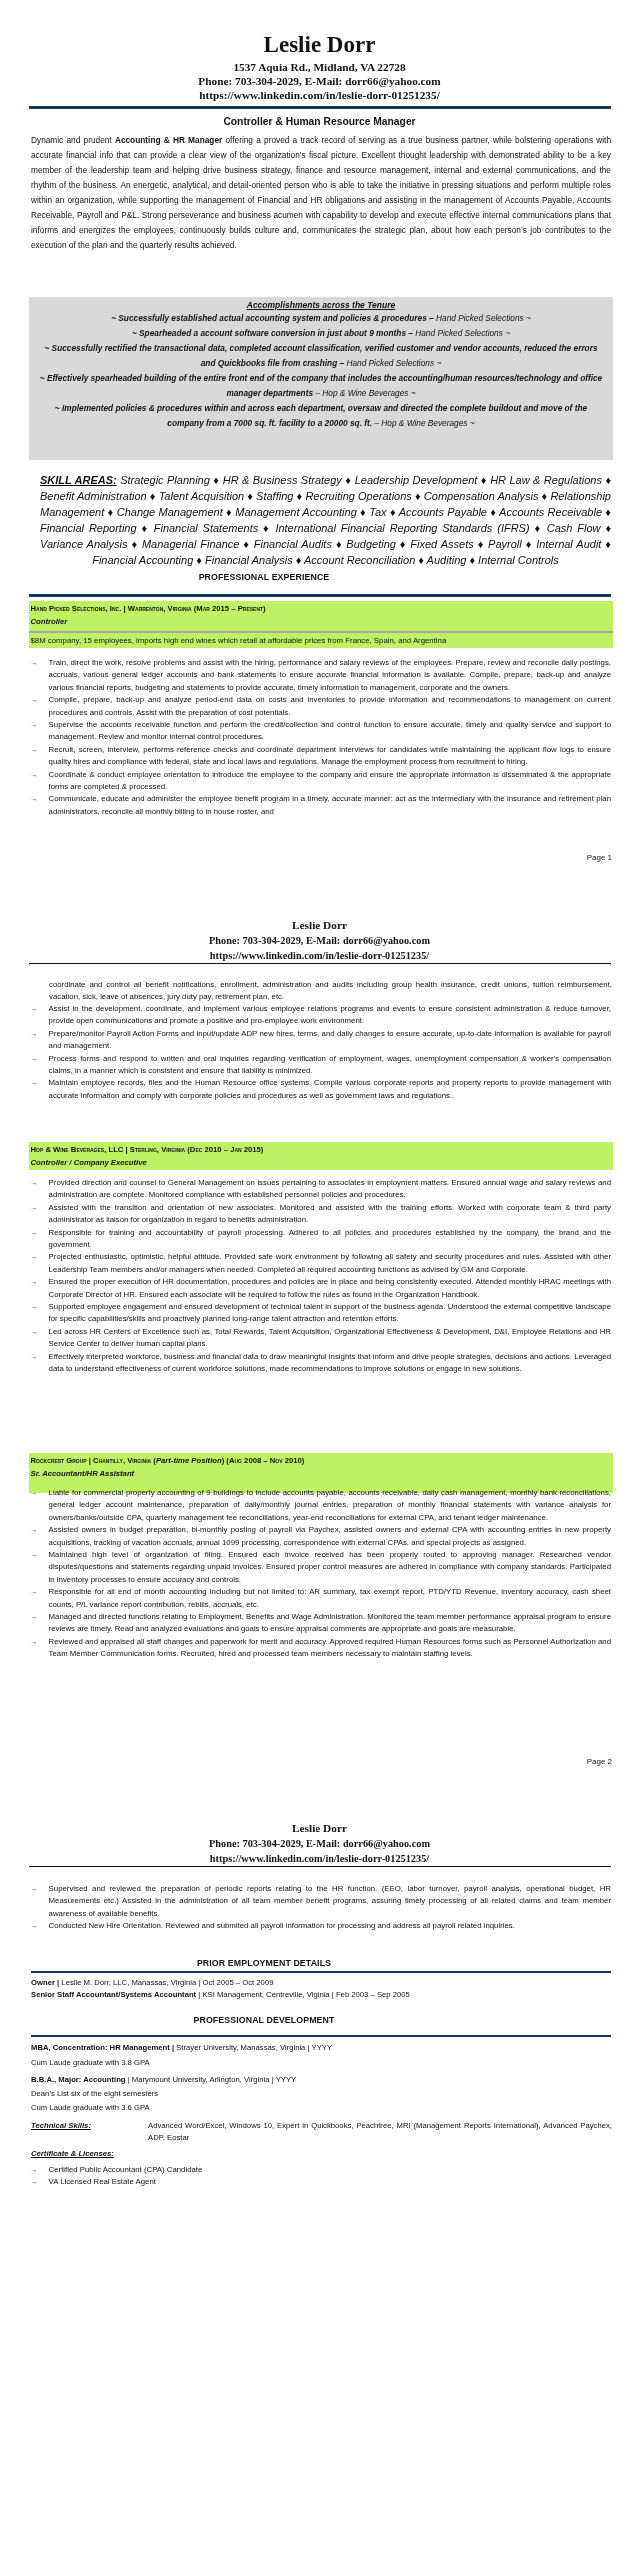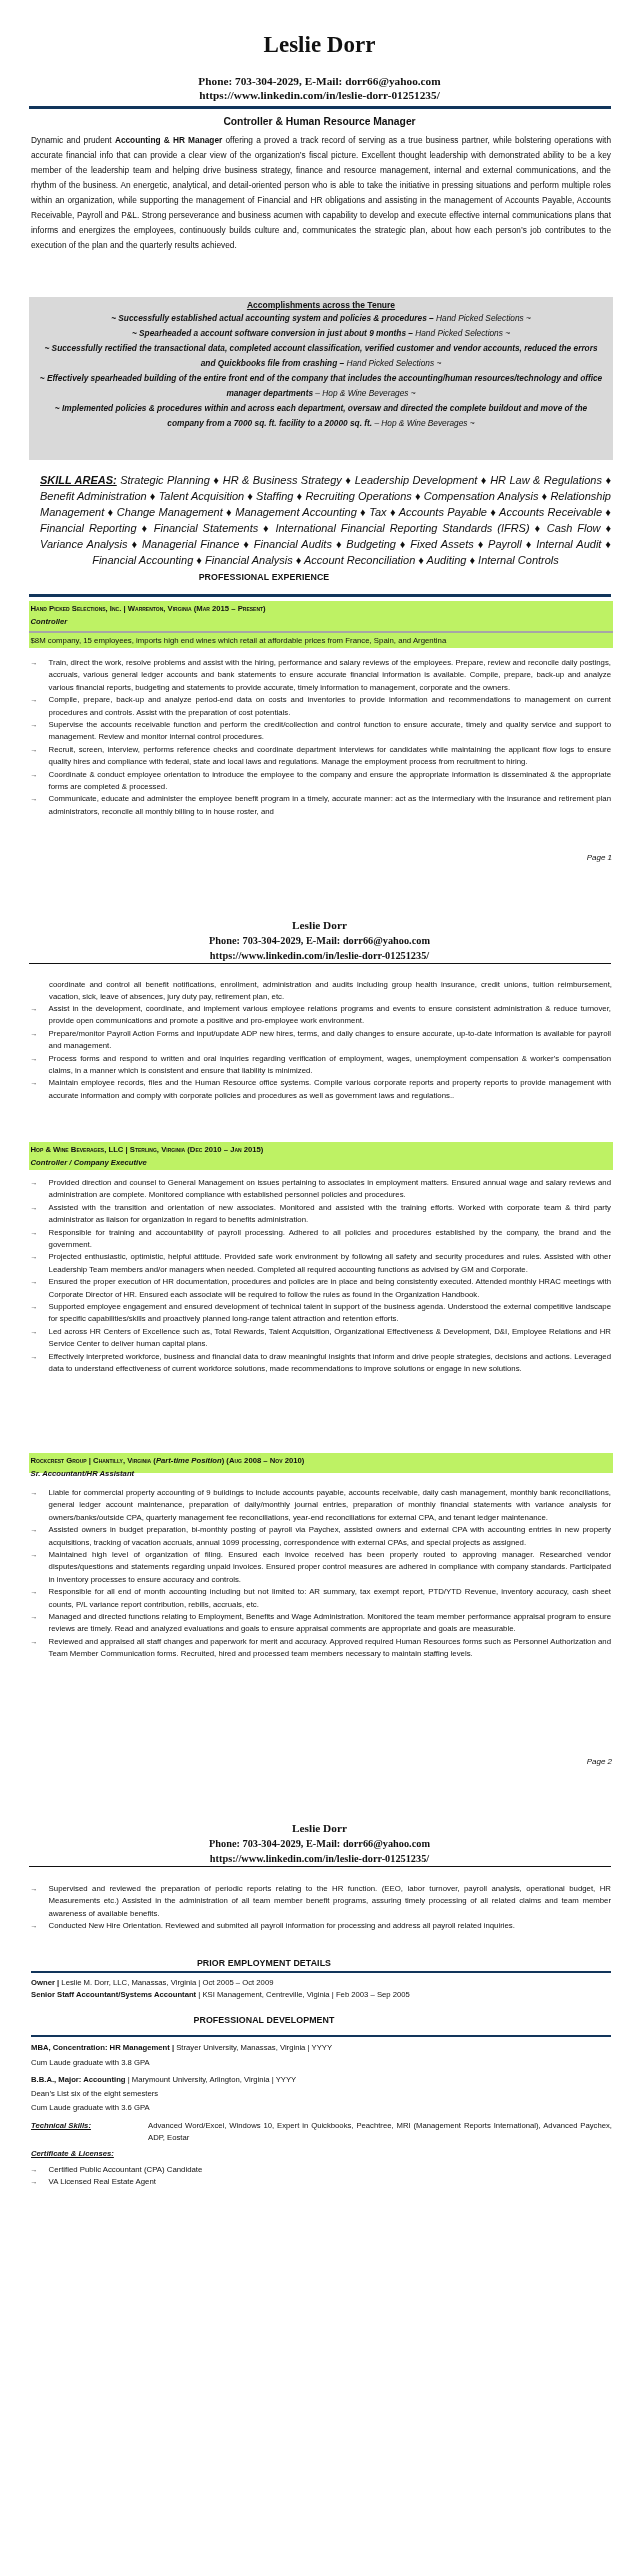--- a/index.html
+++ b/index.html
@@ -15,55 +15,56 @@
   .rule-black { position: absolute; left: 29px; width: 582px; height: 1px; background: #111; }
   .name2 { font-size: 11.3px; line-height: 13.4px; }
   .sub2 { font-size: 10.3px; line-height: 13.4px; }
 
   .title { position: absolute; left: 0; width: 639px; text-align: center; font-weight: bold; font-size: 10.3px; }
   .section-title { position: absolute; left: 0; width: 528px; text-align: center; font-weight: bold; font-size: 8.8px; letter-spacing: 0.1px; }
   .para { position: absolute; left: 31px; width: 580px; font-size: 8.3px; line-height: 15px; text-align: justify; }
   .para b { font-weight: bold; }
 
   .acc-box { position: absolute; left: 29px; width: 584px; background: #d9d9d9; top: 297px; height: 163px; }
-  .acc-title { text-align: center; font-weight: bold; text-decoration: underline; font-size: 8.5px; line-height: 11.3px; padding-top: 3.1px; }
+  .acc-title { text-align: center; font-weight: bold; font-style: italic; text-decoration: underline; font-size: 8.5px; line-height: 11.3px; padding-top: 3.1px; }
   .acc-list { margin: 0; padding: 0 8.2px; list-style: none; }
   .acc-item { text-align: center; font-size: 8.3px; line-height: 15px; }
   .acc-item .lead { font-weight: bold; font-style: italic; margin-top: 24px; }
   .acc-item .co { font-style: italic; }
 
   .skills { position: absolute; left: 40px; width: 571px; top: 472px; font-size: 11px; line-height: 16px; text-align: justify; text-align-last: center; font-style: italic; }
   .skills .lbl { font-weight: bold; text-decoration: underline; font-style: italic; }
 
   .job-box { position: absolute; left: 29px; width: 584px; background: #bef264; }
   .job-line1 { padding: 2.1px 1.5px 0 1.5px; font-size: 7.7px; line-height: 12.4px; font-weight: bold; font-variant: small-caps; }
   .job-line1 .it { font-style: italic; font-variant: normal; }
   .job-line2 { padding: 0 1.5px; font-size: 7.7px; line-height: 11.3px; font-weight: bold; font-style: italic; }
   .job-sep { height: 2.1px; background: #a6a6a6; margin-top: 4.1px; }
   .job-tag { padding: 2.1px 1.5px 2.1px 1.5px; font-size: 7.8px; line-height: 11.3px; }
 
   .bullets { position: absolute; left: 29px; width: 582px; margin: 0; padding: 0; list-style: none; }
   .bullets li { position: relative; padding-left: 19.6px; font-size: 7.8px; line-height: 12.4px; text-align: justify; }
   .bullets li .arr { position: absolute; left: 1px; top: 0; font-size: 7.2px; }
   .contline { position: absolute; left: 49px; width: 563px; font-size: 7.8px; line-height: 12.4px; text-align: justify; }
 
-  .pageno { position: absolute; right: 27px; font-style: italic; font-size: 8px; }
+  .pageno { position: absolute; right: 27px; font-size: 8px; }
 
   .prior-line { position: absolute; left: 31px; font-size: 7.7px; line-height: 12.4px; }
   .prior-line b { font-weight: bold; }
   .edu-line { position: absolute; left: 31px; font-size: 7.7px; line-height: 12.4px; }
   .tech-lbl { position: absolute; left: 31px; font-size: 7.7px; font-weight: bold; font-style: italic; text-decoration: underline; line-height: 12.4px; }
   .tech-val { position: absolute; left: 148px; width: 464px; font-size: 7.7px; line-height: 12.4px; text-align: justify; }
   .cert-lbl { position: absolute; left: 31px; font-size: 7.7px; font-weight: bold; font-style: italic; text-decoration: underline; line-height: 12.4px; }
 </style>
 </head>
 <body>
 
 <div class="page">
   <div class="hdr name1">Leslie Dorr</div>
+  <div class="hdr addr1">1537 Aquia Rd., Midland, VA 22728</div>
   <div class="hdr phone1">Phone: 703-304-2029, E-Mail: dorr66@yahoo.com</div>
   <div class="hdr link1">https://www.linkedin.com/in/leslie-dorr-01251235/</div>
   <div class="rule-blue" style="top:106px"></div>
 
   <div class="title" style="top:116px">Controller &amp; Human Resource Manager</div>
 
   <div class="para" style="top:133px"><span>Dynamic and prudent </span><b>Accounting &amp; HR Manager</b><span> offering a proved a track record of serving as a true business partner, while bolstering operations with accurate financial info that can provide a clear view of the organization’s fiscal picture. Excellent thought leadership with demonstrated ability to be a key member of the leadership team and helping drive business strategy, finance and resource management, internal and external communications, and the rhythm of the business. An energetic, analytical, and detail-oriented person who is able to take the initiative in pressing situations and perform multiple roles within an organization, while supporting the management of Financial and HR obligations and assisting in the management of Accounts Payable, Accounts Receivable, Payroll and P&amp;L. Strong perseverance and business acumen with capability to develop and execute effective internal communications plans that informs and energizes the employees, continuously builds culture and, communicates the strategic plan, about how each person’s job contributes to the execution of the plan and the quarterly results achieved.</span></div>
 
   <div class="acc-box">
     <div class="acc-title">Accomplishments across the Tenure</div>
@@ -122,21 +123,21 @@
       <li><span class="arr">→</span><span>Provided direction and counsel to General Management on issues pertaining to associates in employment matters. Ensured annual wage and salary reviews and administration are complete. Monitored compliance with established personnel policies and procedures.</span></li>
       <li><span class="arr">→</span><span>Assisted with the transition and orientation of new associates. Monitored and assisted with the training efforts. Worked with corporate team &amp; third party administrator as liaison for organization in regard to benefits administration.</span></li>
       <li><span class="arr">→</span><span>Responsible for training and accountability of payroll processing. Adhered to all policies and procedures established by the company, the brand and the government.</span></li>
       <li><span class="arr">→</span><span>Projected enthusiastic, optimistic, helpful attitude. Provided safe work environment by following all safety and security procedures and rules. Assisted with other Leadership Team members and/or managers when needed. Completed all required accounting functions as advised by GM and Corporate.</span></li>
       <li><span class="arr">→</span><span>Ensured the proper execution of HR documentation, procedures and policies are in place and being consistently executed. Attended monthly HRAC meetings with Corporate Director of HR. Ensured each associate will be required to follow the rules as found in the Organization Handbook.</span></li>
       <li><span class="arr">→</span><span>Supported employee engagement and ensured development of technical talent in support of the business agenda. Understood the external competitive landscape for specific capabilities/skills and proactively planned long-range talent attraction and retention efforts.</span></li>
       <li><span class="arr">→</span><span>Led across HR Centers of Excellence such as, Total Rewards, Talent Acquisition, Organizational Effectiveness &amp; Development, D&amp;I, Employee Relations and HR Service Center to deliver human capital plans.</span></li>
       <li><span class="arr">→</span><span>Effectively interpreted workforce, business and financial data to draw meaningful insights that inform and drive people strategies, decisions and actions. Leveraged data to understand effectiveness of current workforce solutions, made recommendations to improve solutions or engage in new solutions.</span></li>
     </ul>
 
-  <div class="job-box" style="top:550px; height:20px">
+  <div class="job-box" style="top:550px; height:40px">
     <div class="job-line1"><span>Rockcrest Group | Chantilly, Virginia (</span><span class="it">Part-time Position</span><span>) (Aug 2008 – Nov 2010)</span></div>
     <div class="job-line2">Sr. Accountant/HR Assistant</div>
   </div>
   <ul class="bullets" style="top:584px">
       <li><span class="arr">→</span><span>Liable for commercial property accounting of 9 buildings to include accounts payable, accounts receivable, daily cash management, monthly bank reconciliations, general ledger account maintenance, preparation of daily/monthly journal entries, preparation of monthly financial statements with variance analysis for owners/banks/outside CPA, quarterly management fee reconciliations, year-end reconciliations for external CPA, and tenant ledger maintenance.</span></li>
       <li><span class="arr">→</span><span>Assisted owners in budget preparation, bi-monthly posting of payroll via Paychex, assisted owners and external CPA with accounting entries in new property acquisitions, tracking of vacation accruals, annual 1099 processing, correspondence with external CPAs, and special projects as assigned.</span></li>
       <li><span class="arr">→</span><span>Maintained high level of organization of filing. Ensured each invoice received has been properly routed to approving manager. Researched vendor disputes/questions and statements regarding unpaid invoices. Ensured proper control measures are adhered in compliance with company standards. Participated in inventory processes to ensure accuracy and controls.</span></li>
       <li><span class="arr">→</span><span>Responsible for all end of month accounting including but not limited to: AR summary, tax exempt report, PTD/YTD Revenue, inventory accuracy, cash sheet counts, P/L variance report contribution, rebills, accruals, etc.</span></li>
       <li><span class="arr">→</span><span>Managed and directed functions relating to Employment, Benefits and Wage Administration. Monitored the team member performance appraisal program to ensure reviews are timely. Read and analyzed evaluations and goals to ensure appraisal comments are appropriate and goals are measurable.</span></li>
       <li><span class="arr">→</span><span>Reviewed and appraised all staff changes and paperwork for merit and accuracy. Approved required Human Resources forms such as Personnel Authorization and Team Member Communication forms. Recruited, hired and processed team members necessary to maintain staffing levels.</span></li>

